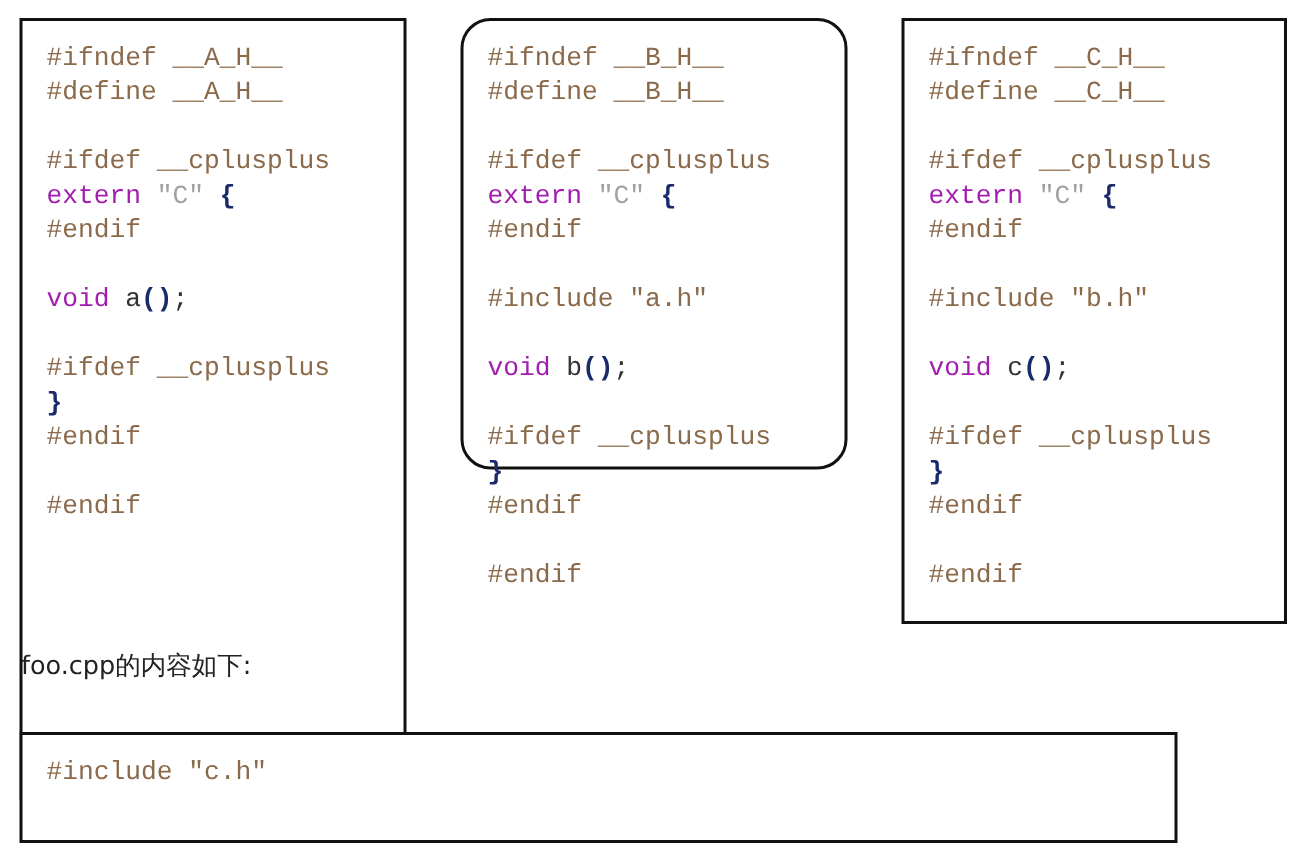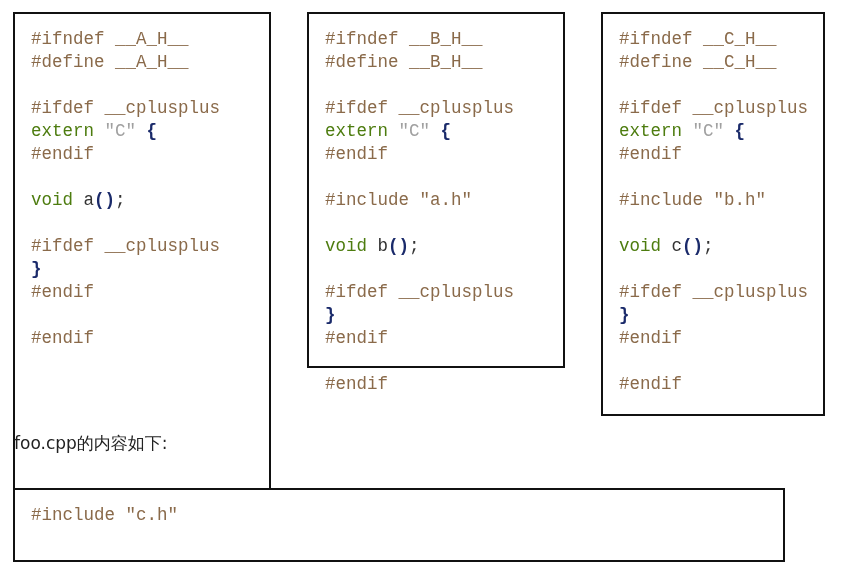--- a/index.html
+++ b/index.html
@@ -15,44 +15,44 @@
     left: 16px; top: 14px;
     margin: 0;
     font-family: "Liberation Mono", "DejaVu Sans Mono", monospace;
     font-size: 17.5px;
     line-height: 23px;
     white-space: pre;
     color: #8a6a4a;
   }
   .line { display: block; height: 23px; }
   .pp { color: #8a6a4a; }
-  .kw { color: #4d7c0f; }
+  .kw { color: #a21caf; }
   .str { color: #a0a0a0; }
   .brace { color: #1a2a6a; font-weight: bold; }
   .ident { color: #333333; }
   .caption {
     position: absolute;
     left: 14px; top: 432px;
     font-family: "DejaVu Sans", "Liberation Sans", sans-serif;
     font-size: 17px;
     color: #222222;
   }
 </style>
 </head>
 <body>
 
 <div class="box" style="left:13px; top:12px; width:258px; height:521px;">
   <pre class="code"><span class="line"><span class="pp">#ifndef __A_H__</span></span><span class="line"><span class="pp">#define __A_H__</span></span><span class="line"></span><span class="line"><span class="pp">#ifdef __cplusplus</span></span><span class="line"><span class="kw">extern</span><span class="pp"> </span><span class="str">"C"</span><span class="pp"> </span><span class="brace">{</span></span><span class="line"><span class="pp">#endif</span></span><span class="line"></span><span class="line"><span class="kw">void</span><span class="ident"> a</span><span class="brace">()</span><span class="ident">;</span></span><span class="line"></span><span class="line"><span class="pp">#ifdef __cplusplus</span></span><span class="line"><span class="brace">}</span></span><span class="line"><span class="pp">#endif</span></span><span class="line"></span><span class="line"><span class="pp">#endif</span></span></pre>
 </div>
 
-<div class="box" style="left:307px; top:12px; width:258px; height:356px;">
+<div class="box" style="left:307px; top:12px; width:258px; height:301px;border-radius:20px;">
   <pre class="code"><span class="line"><span class="pp">#ifndef __B_H__</span></span><span class="line"><span class="pp">#define __B_H__</span></span><span class="line"></span><span class="line"><span class="pp">#ifdef __cplusplus</span></span><span class="line"><span class="kw">extern</span><span class="pp"> </span><span class="str">"C"</span><span class="pp"> </span><span class="brace">{</span></span><span class="line"><span class="pp">#endif</span></span><span class="line"></span><span class="line"><span class="pp">#include "a.h"</span></span><span class="line"></span><span class="line"><span class="kw">void</span><span class="ident"> b</span><span class="brace">()</span><span class="ident">;</span></span><span class="line"></span><span class="line"><span class="pp">#ifdef __cplusplus</span></span><span class="line"><span class="brace">}</span></span><span class="line"><span class="pp">#endif</span></span><span class="line"></span><span class="line"><span class="pp">#endif</span></span></pre>
 </div>
 
-<div class="box" style="left:601px; top:12px; width:224px; height:404px;">
+<div class="box" style="left:601px; top:12px; width:257px; height:404px;">
   <pre class="code"><span class="line"><span class="pp">#ifndef __C_H__</span></span><span class="line"><span class="pp">#define __C_H__</span></span><span class="line"></span><span class="line"><span class="pp">#ifdef __cplusplus</span></span><span class="line"><span class="kw">extern</span><span class="pp"> </span><span class="str">"C"</span><span class="pp"> </span><span class="brace">{</span></span><span class="line"><span class="pp">#endif</span></span><span class="line"></span><span class="line"><span class="pp">#include "b.h"</span></span><span class="line"></span><span class="line"><span class="kw">void</span><span class="ident"> c</span><span class="brace">()</span><span class="ident">;</span></span><span class="line"></span><span class="line"><span class="pp">#ifdef __cplusplus</span></span><span class="line"><span class="brace">}</span></span><span class="line"><span class="pp">#endif</span></span><span class="line"></span><span class="line"><span class="pp">#endif</span></span></pre>
 </div>
 
 <div class="caption">foo.cpp的内容如下:</div>
 
 <div class="box" style="left:13px; top:488px; width:772px; height:74px;">
   <pre class="code"><span class="line"><span class="pp">#include "c.h"</span></span></pre>
 </div>
 
 </body></html>

